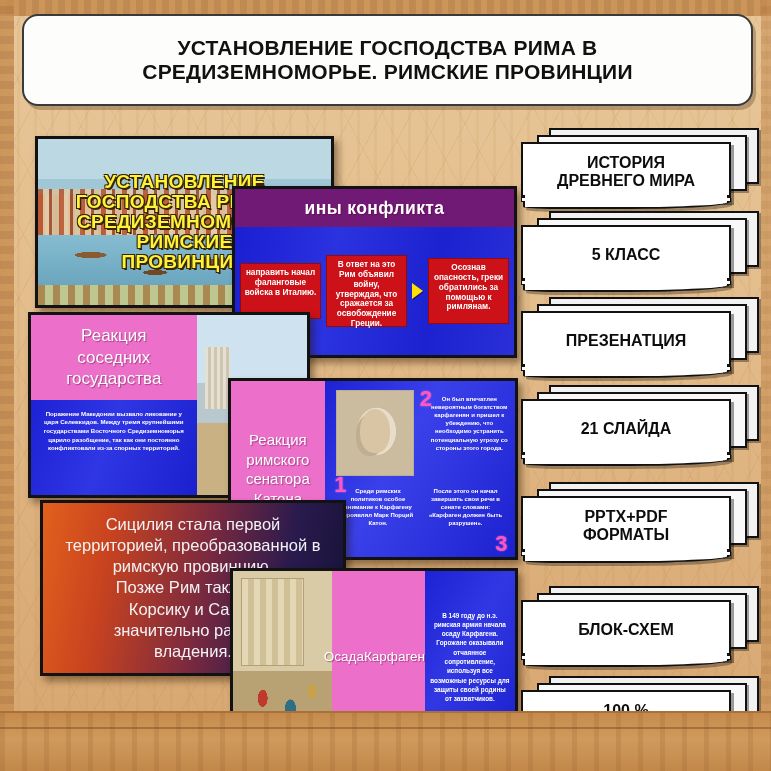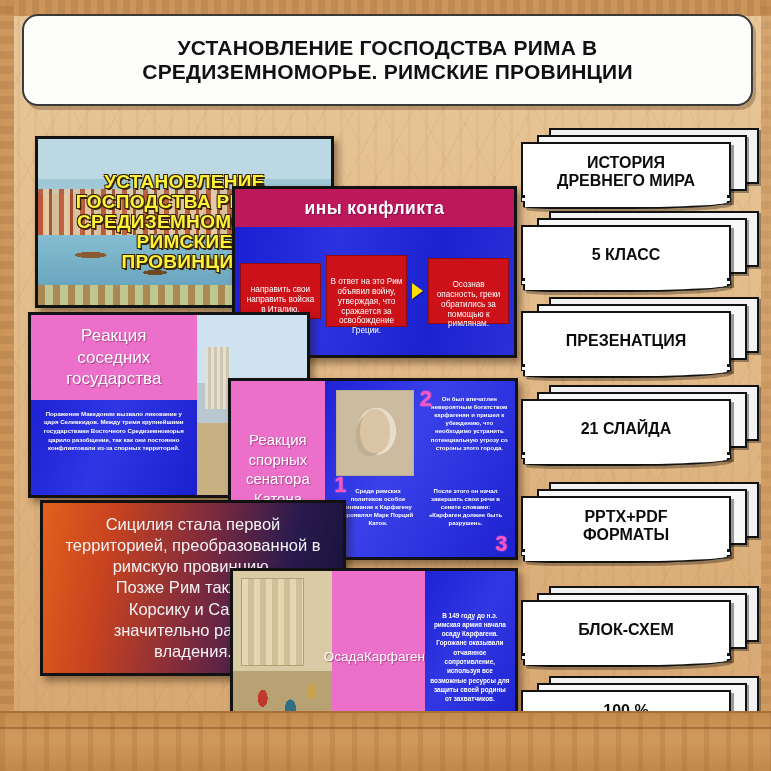--- a/index.html
+++ b/index.html
@@ -77,28 +77,28 @@
       linear-gradient(180deg,#86bcd0,#6ba6bf);}
   #slide-title .tt{
     position:absolute;inset:0;display:flex;flex-direction:column;align-items:center;justify-content:center;
     color:#fdf33a;font-weight:bold;font-size:19px;line-height:1.06;text-align:center;
     text-shadow:1.5px 1.5px 0 #3a2400,-1px -1px 0 #3a2400,1px -1px 0 #3a2400,-1px 1px 0 #3a2400;
     padding:0 6px;letter-spacing:.3px;
   }
 
   
   #slide-conflict{left:232px;top:186px;width:279px;height:166px;background:#1416c8;}
-  .pk-head{height:38px;background:#be185d;display:flex;align-items:center;justify-content:center;}
+  .pk-head{height:38px;background:#701a75;display:flex;align-items:center;justify-content:center;}
   .pk-head span{color:#fff;font-size:17.5px;font-weight:bold;letter-spacing:.4px;
     text-shadow:1px 1px 1px rgba(90,0,60,.5);}
   .pk-body{position:absolute;left:0;right:0;top:38px;bottom:0;
     background:linear-gradient(100deg,#1a1fd2 0%,#2b32e0 35%,#1c22cf 70%,#2a2fd8 100%);
     display:flex;align-items:center;gap:5px;padding:0 5px;box-sizing:border-box;}
-  .redbox{background:#cc1218;border:1.5px solid #8e0b10;color:#fff;font-weight:normal;
-    font-size:8.2px;line-height:1.2;text-align:center;padding:21px 3px;box-sizing:border-box;}
+  .redbox{background:#cc1218;border:1.5px solid #8e0b10;color:#fff;font-weight:bold;
+    font-size:8.2px;line-height:1.2;text-align:center;padding:4px 3px;box-sizing:border-box;}
   .arrow-y{width:0;height:0;border-top:8px solid transparent;border-bottom:8px solid transparent;
     border-left:11px solid #ffe000;flex:0 0 auto;filter:drop-shadow(1px 1px 0 rgba(0,0,0,.4));}
 
   
   #slide-neighbors{left:28px;top:312px;width:276px;height:180px;background:#1a1fd0;}
   .nb-left{position:absolute;left:0;top:0;bottom:0;width:60%;}
   .nb-title{height:47%;background:#ec6fc9;display:flex;flex-direction:column;align-items:center;justify-content:center;
     color:#fff;font-size:17px;line-height:1.25;text-align:center;
     text-shadow:1px 1px 1px rgba(90,0,60,.45);}
   .nb-text{position:absolute;left:0;right:0;top:47%;bottom:0;
@@ -201,21 +201,21 @@
       <div>РИМСКИЕ</div>
       <div>ПРОВИНЦИИ</div>
     </div>
   </div>
 
   <div class="slide" id="slide-conflict">
     <div class="pk-head">
       <span>ины конфликта</span>
     </div>
     <div class="pk-body">
-      <div class="redbox" style="width:31%;height:56px;">направить свои направить войска в Италию.</div>
+      <div class="redbox" style="width:31%;height:56px;">направить начал фаланговые войска в Италию.</div>
       <div class="redbox" style="width:31%;height:72px;">В ответ на это Рим объявил войну, утверждая, что сражается за освобождение Греции.</div>
       <div class="arrow-y"></div>
       <div class="redbox" style="width:31%;height:66px;">Осознав опасность, греки обратились за помощью к римлянам.</div>
     </div>
   </div>
 
   <div class="slide" id="slide-neighbors">
     <div class="nb-left">
       <div class="nb-title">
         <div>Реакция</div>
@@ -223,21 +223,21 @@
         <div>государства</div>
       </div>
       <div class="nb-text">Поражение Македонии вызвало ликование у царя Селевкидов. Между тремя крупнейшими государствами Восточного Средиземноморья царило разобщение, так как они постоянно конфликтовали из-за спорных территорий.</div>
     </div>
     <div class="nb-img"></div>
   </div>
 
   <div class="slide" id="slide-katon">
     <div class="kt-left">
       <div>Реакция</div>
-      <div>спорных</div>
+      <div>римского</div>
       <div>сенатора</div>
       <div>Катона</div>
     </div>
     <div class="kt-right">
       <div class="kt-portrait"></div>
       <div class="kt-num" style="left:50%;top:4%;">2</div>
       <div class="kt-t" style="left:55%;top:8%;width:42%;">Он был впечатлен невероятным богатством карфагенян и пришел к убеждению, что необходимо устранить потенциальную угрозу со стороны этого города.</div>
       <div class="kt-num" style="left:5%;top:53%;">1</div>
       <div class="kt-t" style="left:9%;top:60%;width:38%;">Среди римских политиков особое внимание к Карфагену проявлял Марк Порций Катон.</div>
       <div class="kt-num" style="right:4%;bottom:1%;">3</div>

